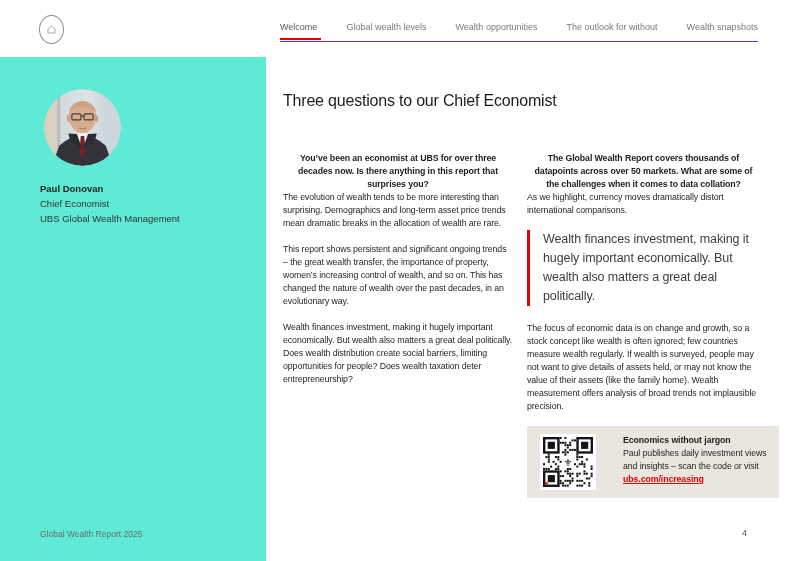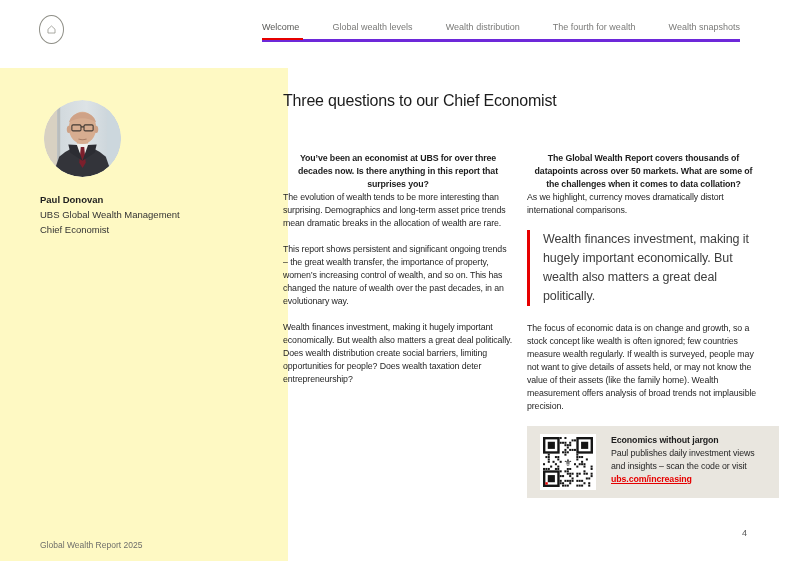--- a/index.html
+++ b/index.html
@@ -13,38 +13,38 @@
 
   
   .home-btn {
     position:absolute; left:39px; top:15px; width:25px; height:29px;
     border:1px solid #8f8f87; border-radius:50%;
     display:flex; align-items:center; justify-content:center; cursor:pointer; background:#fff;
   }
   .home-btn svg { width:13px; height:13px; stroke:#8f8f87; fill:none; stroke-width:1.4; }
 
   .top-nav {
-    position:absolute; left:262px; top:22px; width:478px; height:20px;
+    position:absolute; left:280px; top:22px; width:478px; height:20px;
     display:flex; justify-content:space-between; align-items:flex-start;
-    border-bottom:3px solid #6d28d9;
+    border-bottom:1px solid #6d28d9;
   }
   .tab {
     position:relative; font-size:9px; color:#7a7a78; padding-bottom:7px;
     cursor:pointer; white-space:nowrap; letter-spacing:0;
   }
   .tab.active { color:#5a5a58; }
   .tab-indicator {
     display:none; position:absolute; left:0; right:-4px; bottom:-1px; height:2.5px; background:#e60000;
   }
   .tab.active .tab-indicator { display:block; }
 
   
   .sidebar {
-    position:absolute; left:0; top:68px; width:288px; bottom:0;
-    background:#fef9c3;
+    position:absolute; left:0; top:57px; width:266px; bottom:0;
+    background:#5eead4;
   }
   .portrait {
     position:absolute; left:44px; top:32px; width:77px; height:77px;
     border-radius:50%; overflow:hidden;
   }
   .author { position:absolute; left:40px; top:124px; font-size:9.5px; line-height:15px; color:#333; }
   .author .name { font-weight:bold; color:#1f1f1f; }
   .sidebar-footer {
     position:absolute; left:40px; top:472px; font-size:8.5px; color:#6e6e6a;text-align:right;
   }
@@ -61,21 +61,21 @@
   .a { margin-bottom:13px; }
   .pull-quote {
     border-left:3px solid #e60000; padding-left:13px; margin:6px 0 16px 0;
     font-size:12.5px; line-height:19px; letter-spacing:-0.1px; color:#3d3d3d; width:226px;
   }
   .callout {
     margin-top:10px; background:#e9e6df; width:252px; min-height:72px;
     padding:8px 10px 8px 13px; display:flex; gap:15px;
   }
   .qr { width:56px; height:56px; flex:0 0 56px; background:#fff; }
-  .callout-text { font-size:8.8px; line-height:13px; letter-spacing:-0.1px; }
+  .callout-text { font-size:8.8px; line-height:13px; letter-spacing:-0.1px;margin-left:12px; }
   .callout-title { font-weight:bold; color:#1d1d1d; }
   .callout-link { color:#e60000; font-weight:bold; text-decoration:underline; cursor:pointer; display:inline-block; }
 
   .page-number { position:absolute; left:742px; top:528px; font-size:9px; color:#555; }
 </style>
 </head>
 <body>
 
 <div class="canvas">
 
@@ -90,25 +90,25 @@
   <nav class="top-nav">
     <div class="tab active">
       <span>Welcome</span>
       <span class="tab-indicator"></span>
     </div>
     <div class="tab">
       <span>Global wealth levels</span>
       
     </div>
     <div class="tab">
-      <span>Wealth distribution</span>
-      
-    </div>
-    <div class="tab">
-      <span>The fourth for wealth</span>
+      <span>Wealth opportunities</span>
+      
+    </div>
+    <div class="tab">
+      <span>The outlook for without</span>
       
     </div>
     <div class="tab">
       <span>Wealth snapshots</span>
       
     </div>
   </nav>
 
   <aside class="sidebar">
     <div class="portrait">
@@ -142,22 +142,22 @@
             <rect x="27.5" y="24.5" width="9" height="6" rx="1.2"></rect>
             <rect x="39.5" y="24.5" width="9" height="6" rx="1.2"></rect>
             <line x1="36.5" y1="26.5" x2="39.5" y2="26.5"></line>
           </g>
           <path d="M34,38.5 Q38,40 42,38.5" stroke="#a97f66" stroke-width="1" fill="none"></path>
         </g>
       </svg>
     </div>
     <div class="author">
       <div class="name">Paul Donovan</div>
+      <div>Chief Economist</div>
       <div>UBS Global Wealth Management</div>
-      <div>Chief Economist</div>
     </div>
     <div class="sidebar-footer">Global Wealth Report 2025</div>
   </aside>
 
   <h1 class="page-title">Three questions to our Chief Economist</h1>
 
   <div class="col col-1">
     <p class="q">You’ve been an economist at UBS for over three decades now. Is there anything in this report that surprises you?</p>
     <p class="a">The evolution of wealth tends to be more interesting than surprising. Demographics and long-term asset price trends mean dramatic breaks in the allocation of wealth are rare.</p>
     <p class="a">This report shows persistent and significant ongoing trends – the great wealth transfer, the importance of property, women’s increasing control of wealth, and so on. This has changed the nature of wealth over the past decades, in an evolutionary way.</p>

